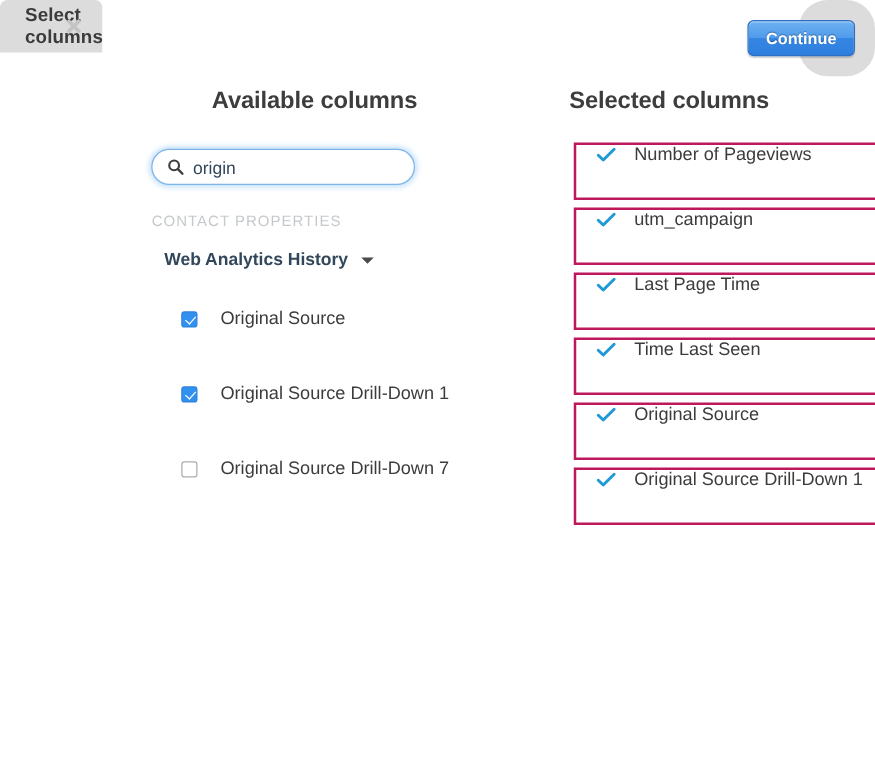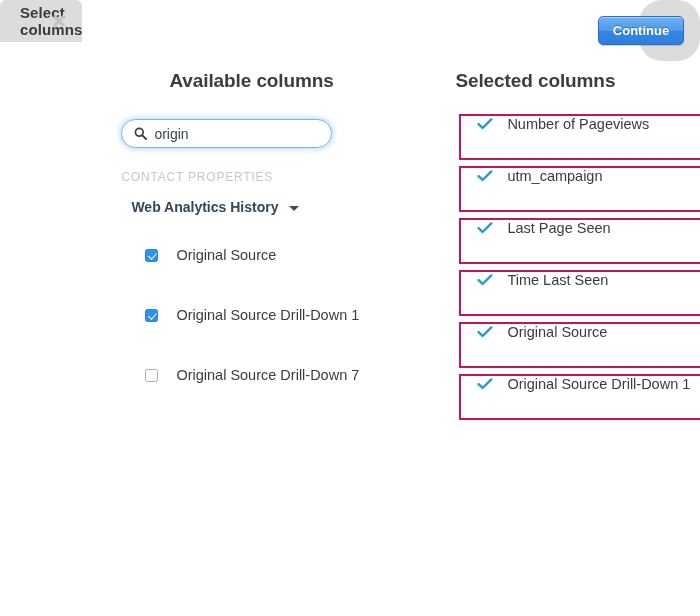--- a/index.html
+++ b/index.html
@@ -331,21 +331,21 @@
         </span>
         <span class="selected-label">utm_campaign</span>
       </div>
 
       <div class="selected-item">
         <span class="check-glyph">
           <svg width="16" height="16" viewBox="0 0 16 16" aria-hidden="true">
             <path d="M1.6 8.2 L5.6 12 L14.3 3.4" fill="none" stroke="#1f9ad6" stroke-width="2.4" stroke-linecap="round" stroke-linejoin="round"></path>
           </svg>
         </span>
-        <span class="selected-label">Last Page Seen</span>
+        <span class="selected-label">Last Page Time</span>
       </div>
 
 
       <div class="selected-item">
         <span class="check-glyph">
           <svg width="16" height="16" viewBox="0 0 16 16" aria-hidden="true">
             <path d="M1.6 8.2 L5.6 12 L14.3 3.4" fill="none" stroke="#1f9ad6" stroke-width="2.4" stroke-linecap="round" stroke-linejoin="round"></path>
           </svg>
         </span>
         <span class="selected-label">Time Last Seen</span>

